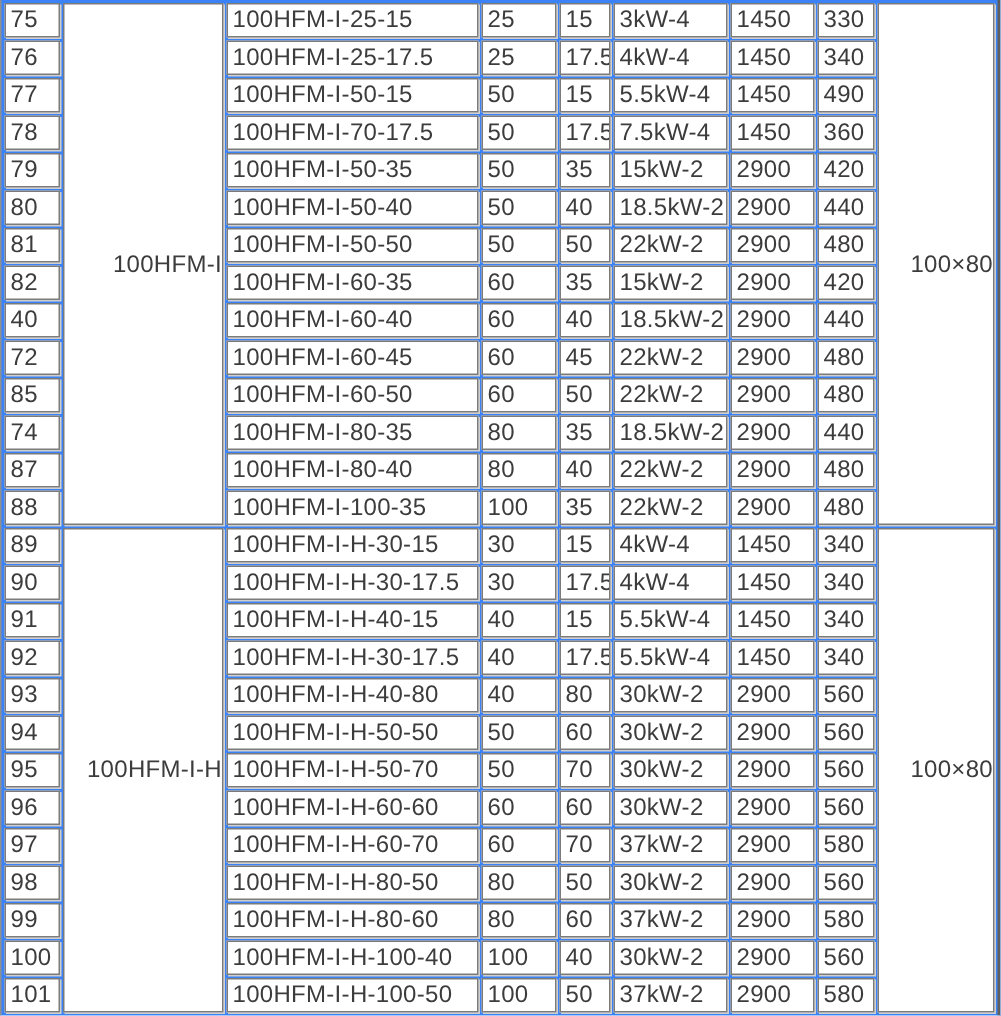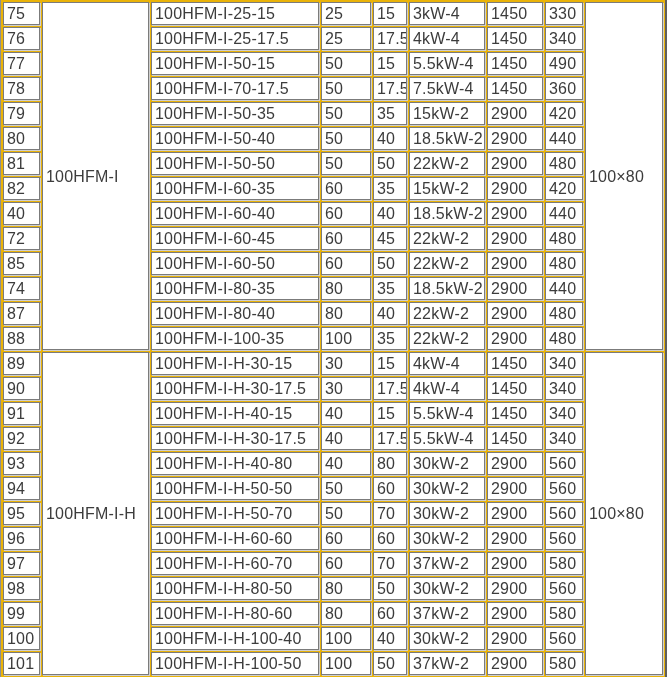--- a/index.html
+++ b/index.html
@@ -1,20 +1,20 @@
 <!DOCTYPE html>
 <html><head>
 <meta charset="utf-8">
 <style>
   html, body { margin: 0; padding: 0; background: #ffffff; }
   .viewport {
     width: 667px; height: 677px;
     box-sizing: border-box;
     overflow: hidden;
-    background: #eab308;
+    background: #3b82f6;
     border-left: 1px solid #8f8f8f;
     border-right: 2px solid #5e5e5e;
   }
   table.spec {
     border-collapse: separate;
     border-spacing: 2px;
     table-layout: fixed;
     width: 664px;
   }
   table.spec td {
@@ -25,21 +25,21 @@
     line-height: 21px;
     padding: 0 0 0 3px;
     font-family: "Liberation Sans", sans-serif;
     font-size: 16px;
     letter-spacing: 0.2px;
     color: #3c3c3c;
     white-space: nowrap;
     overflow: hidden;
     vertical-align: middle;
   }
-  table.spec td.group-cell { vertical-align: middle; }
+  table.spec td.group-cell { vertical-align: middle; text-align: right; }
 </style>
 </head>
 <body>
 
 <div class="viewport">
   <table class="spec">
     <colgroup>
       <col style="width:37px">
       <col style="width:107px">
       <col style="width:168px">

